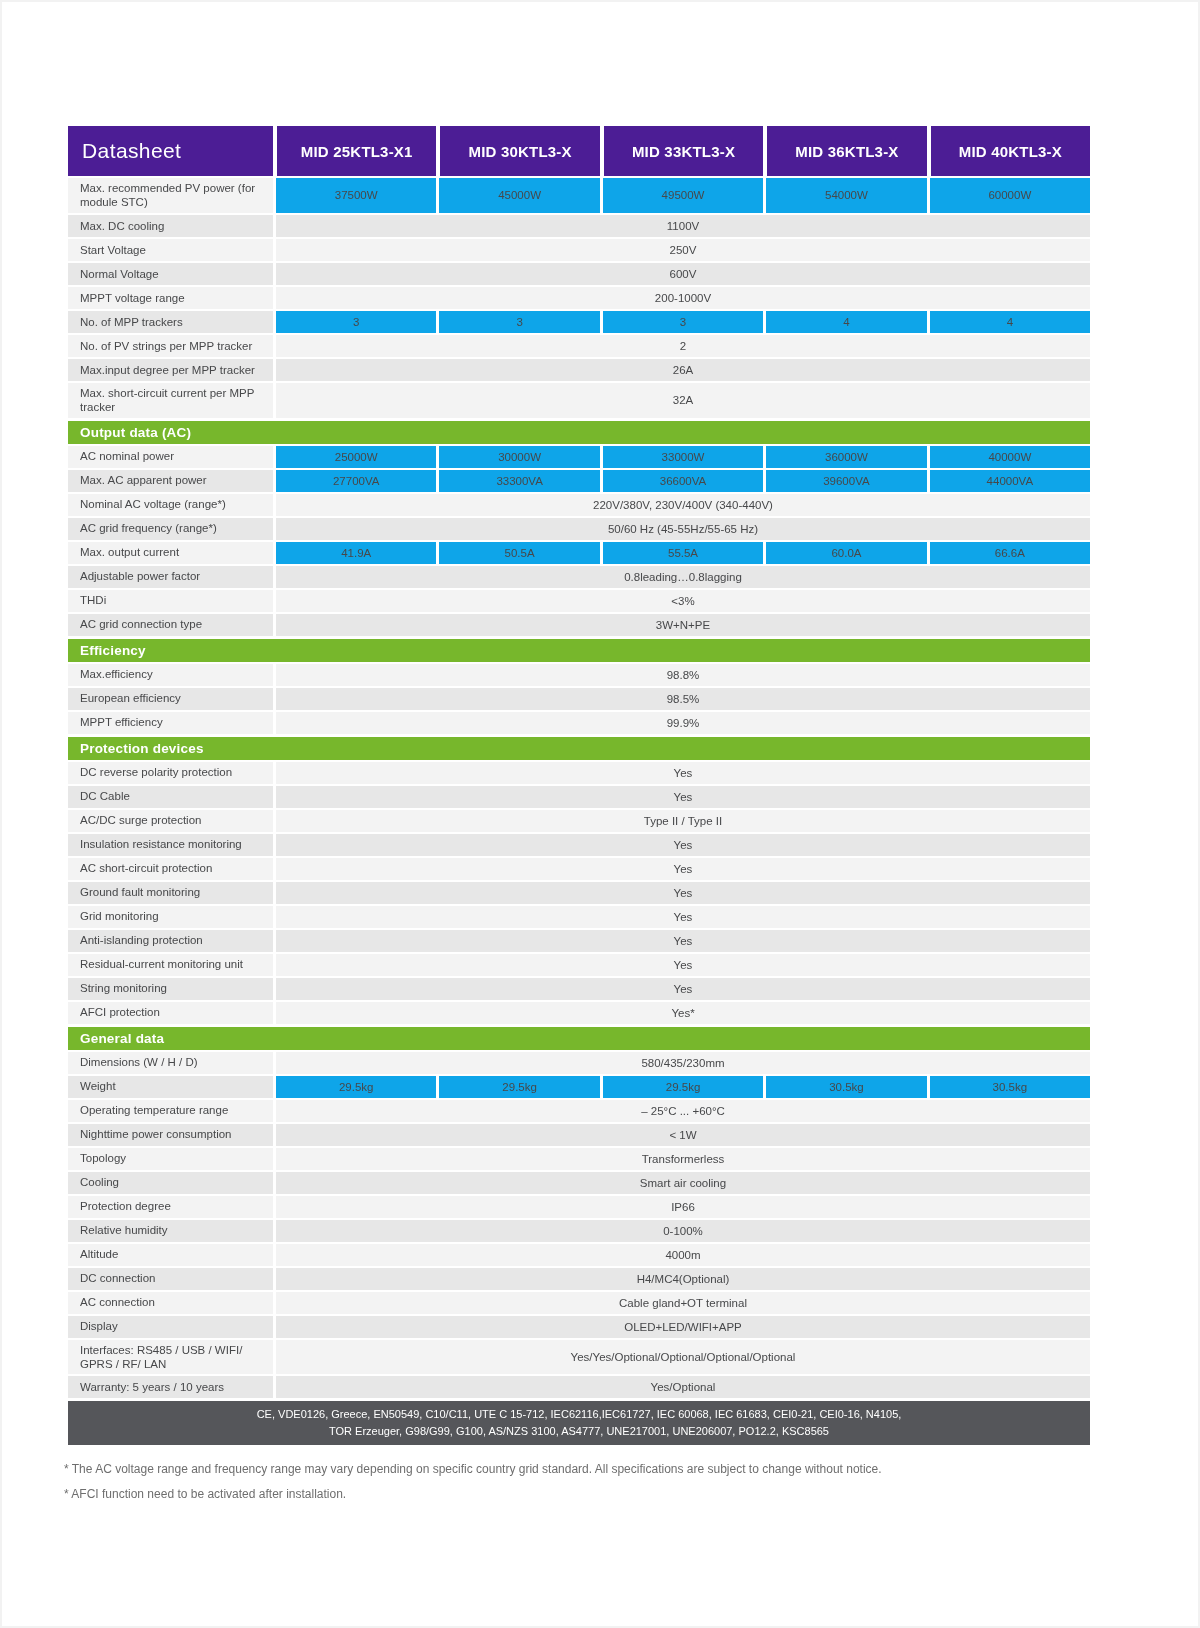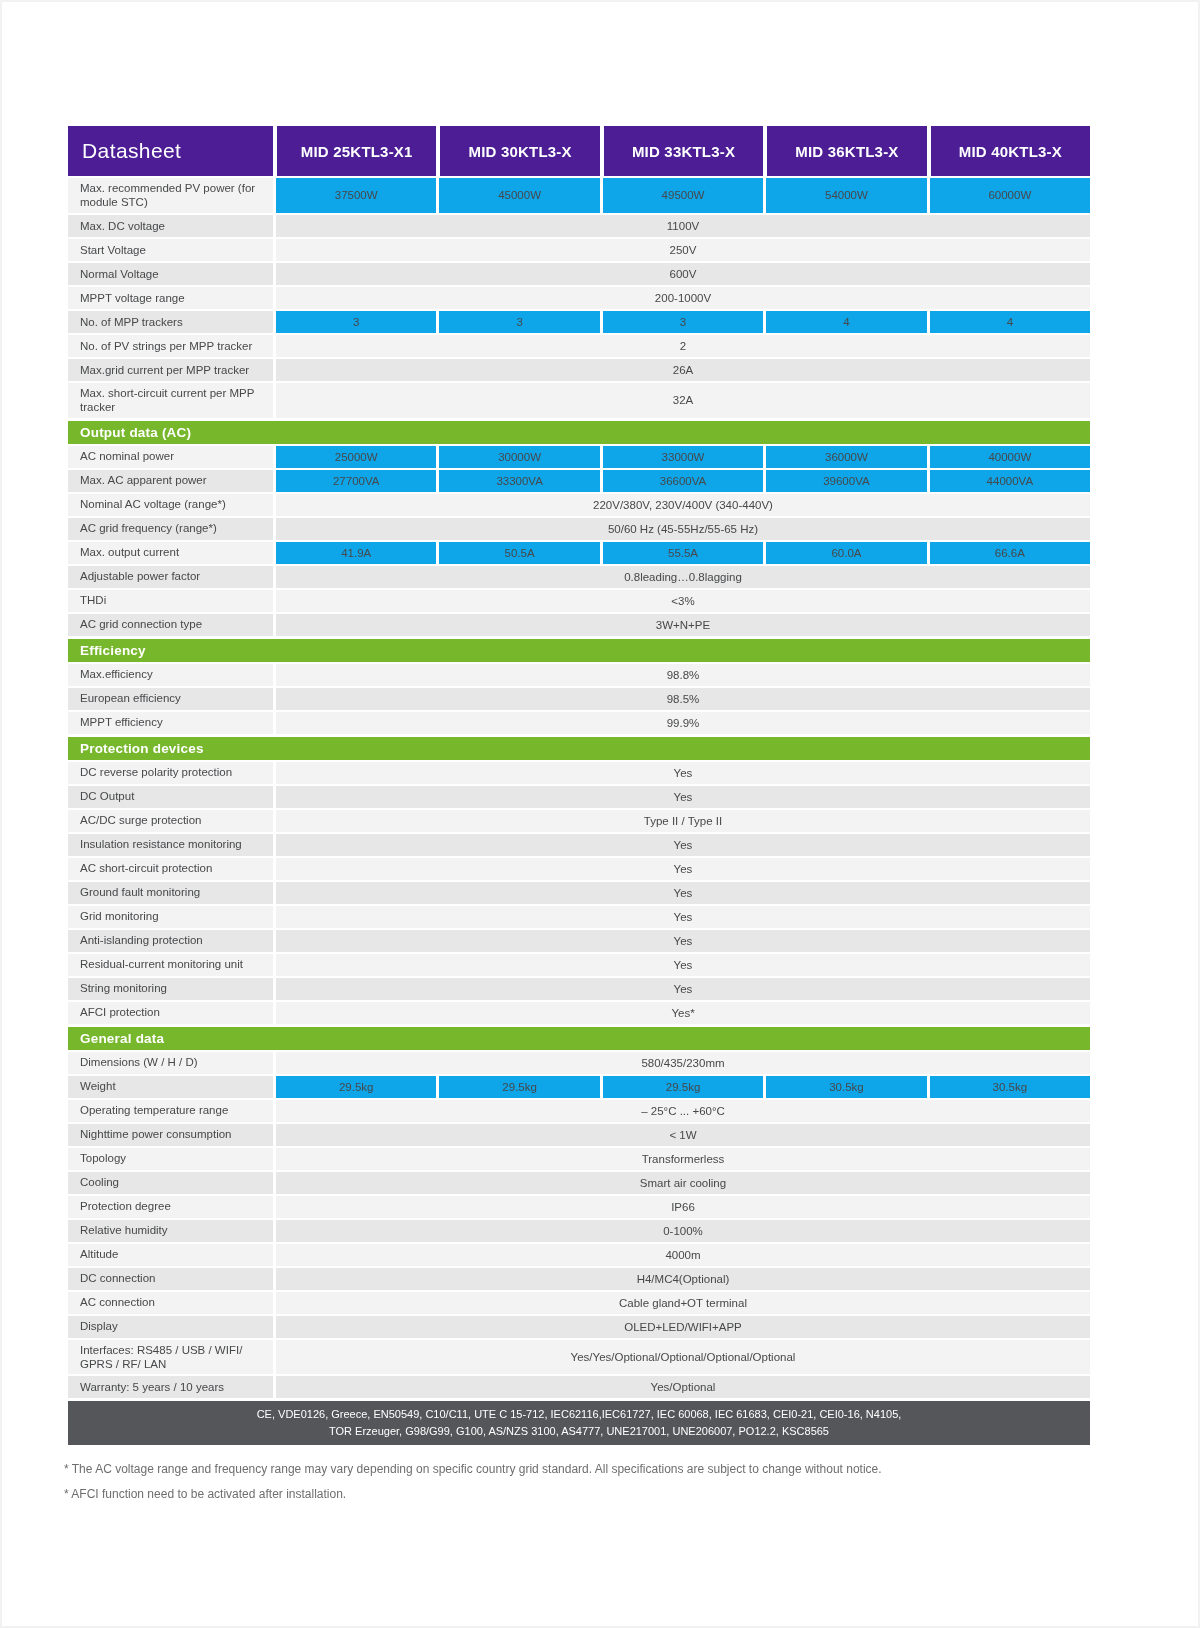--- a/index.html
+++ b/index.html
@@ -72,21 +72,21 @@
   <div id="sections">
       <div class="row r0 multi">
         <div class="label">Max. recommended PV power (for module STC)</div>
         <div class="val">37500W</div>
         <div class="val">45000W</div>
         <div class="val">49500W</div>
         <div class="val">54000W</div>
         <div class="val">60000W</div>
       </div>
       <div class="row r1">
-        <div class="label">Max. DC voltage</div>
+        <div class="label">Max. DC cooling</div>
         <div class="val merged">1100V</div>
       </div>
       <div class="row r0">
         <div class="label">Start Voltage</div>
         <div class="val merged">250V</div>
       </div>
       <div class="row r1">
         <div class="label">Normal Voltage</div>
         <div class="val merged">600V</div>
       </div>
@@ -100,21 +100,21 @@
         <div class="val">3</div>
         <div class="val">3</div>
         <div class="val">4</div>
         <div class="val">4</div>
       </div>
       <div class="row r0">
         <div class="label">No. of PV strings per MPP tracker</div>
         <div class="val merged">2</div>
       </div>
       <div class="row r1">
-        <div class="label">Max.grid current per MPP tracker</div>
+        <div class="label">Max.input degree per MPP tracker</div>
         <div class="val merged">26A</div>
       </div>
       <div class="row r0">
         <div class="label">Max. short-circuit current per MPP tracker</div>
         <div class="val merged">32A</div>
       </div>
       <div class="section-bar">Output data (AC)</div>
       <div class="row r0 multi">
         <div class="label">AC nominal power</div>
         <div class="val">25000W</div>
@@ -171,21 +171,21 @@
       <div class="row r0">
         <div class="label">MPPT efficiency</div>
         <div class="val merged">99.9%</div>
       </div>
       <div class="section-bar">Protection devices</div>
       <div class="row r0">
         <div class="label">DC reverse polarity protection</div>
         <div class="val merged">Yes</div>
       </div>
       <div class="row r1">
-        <div class="label">DC Output</div>
+        <div class="label">DC Cable</div>
         <div class="val merged">Yes</div>
       </div>
       <div class="row r0">
         <div class="label">AC/DC surge protection</div>
         <div class="val merged">Type II / Type II</div>
       </div>
       <div class="row r1">
         <div class="label">Insulation resistance monitoring</div>
         <div class="val merged">Yes</div>
       </div>

